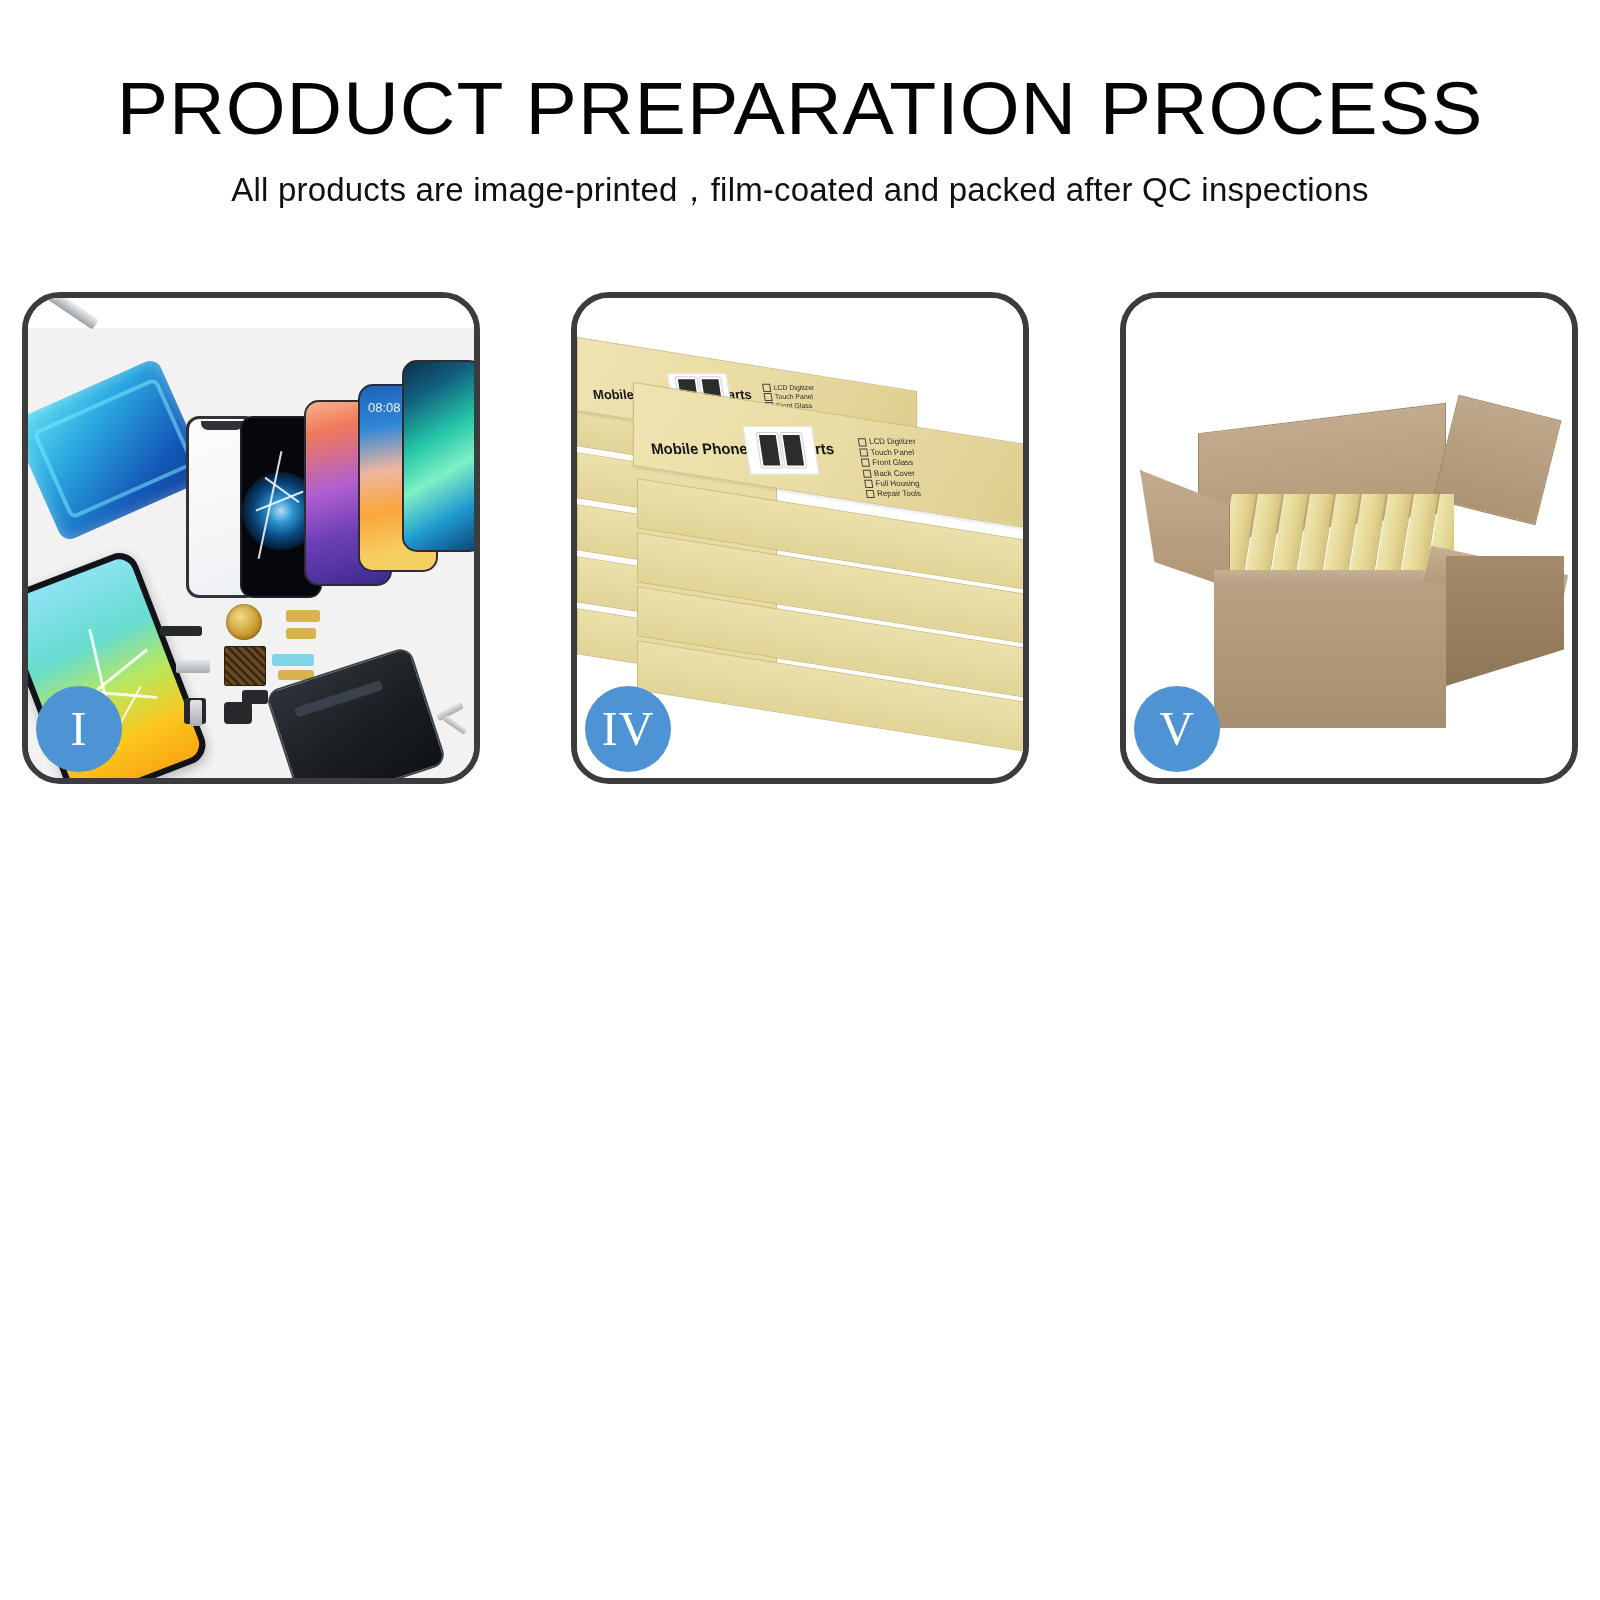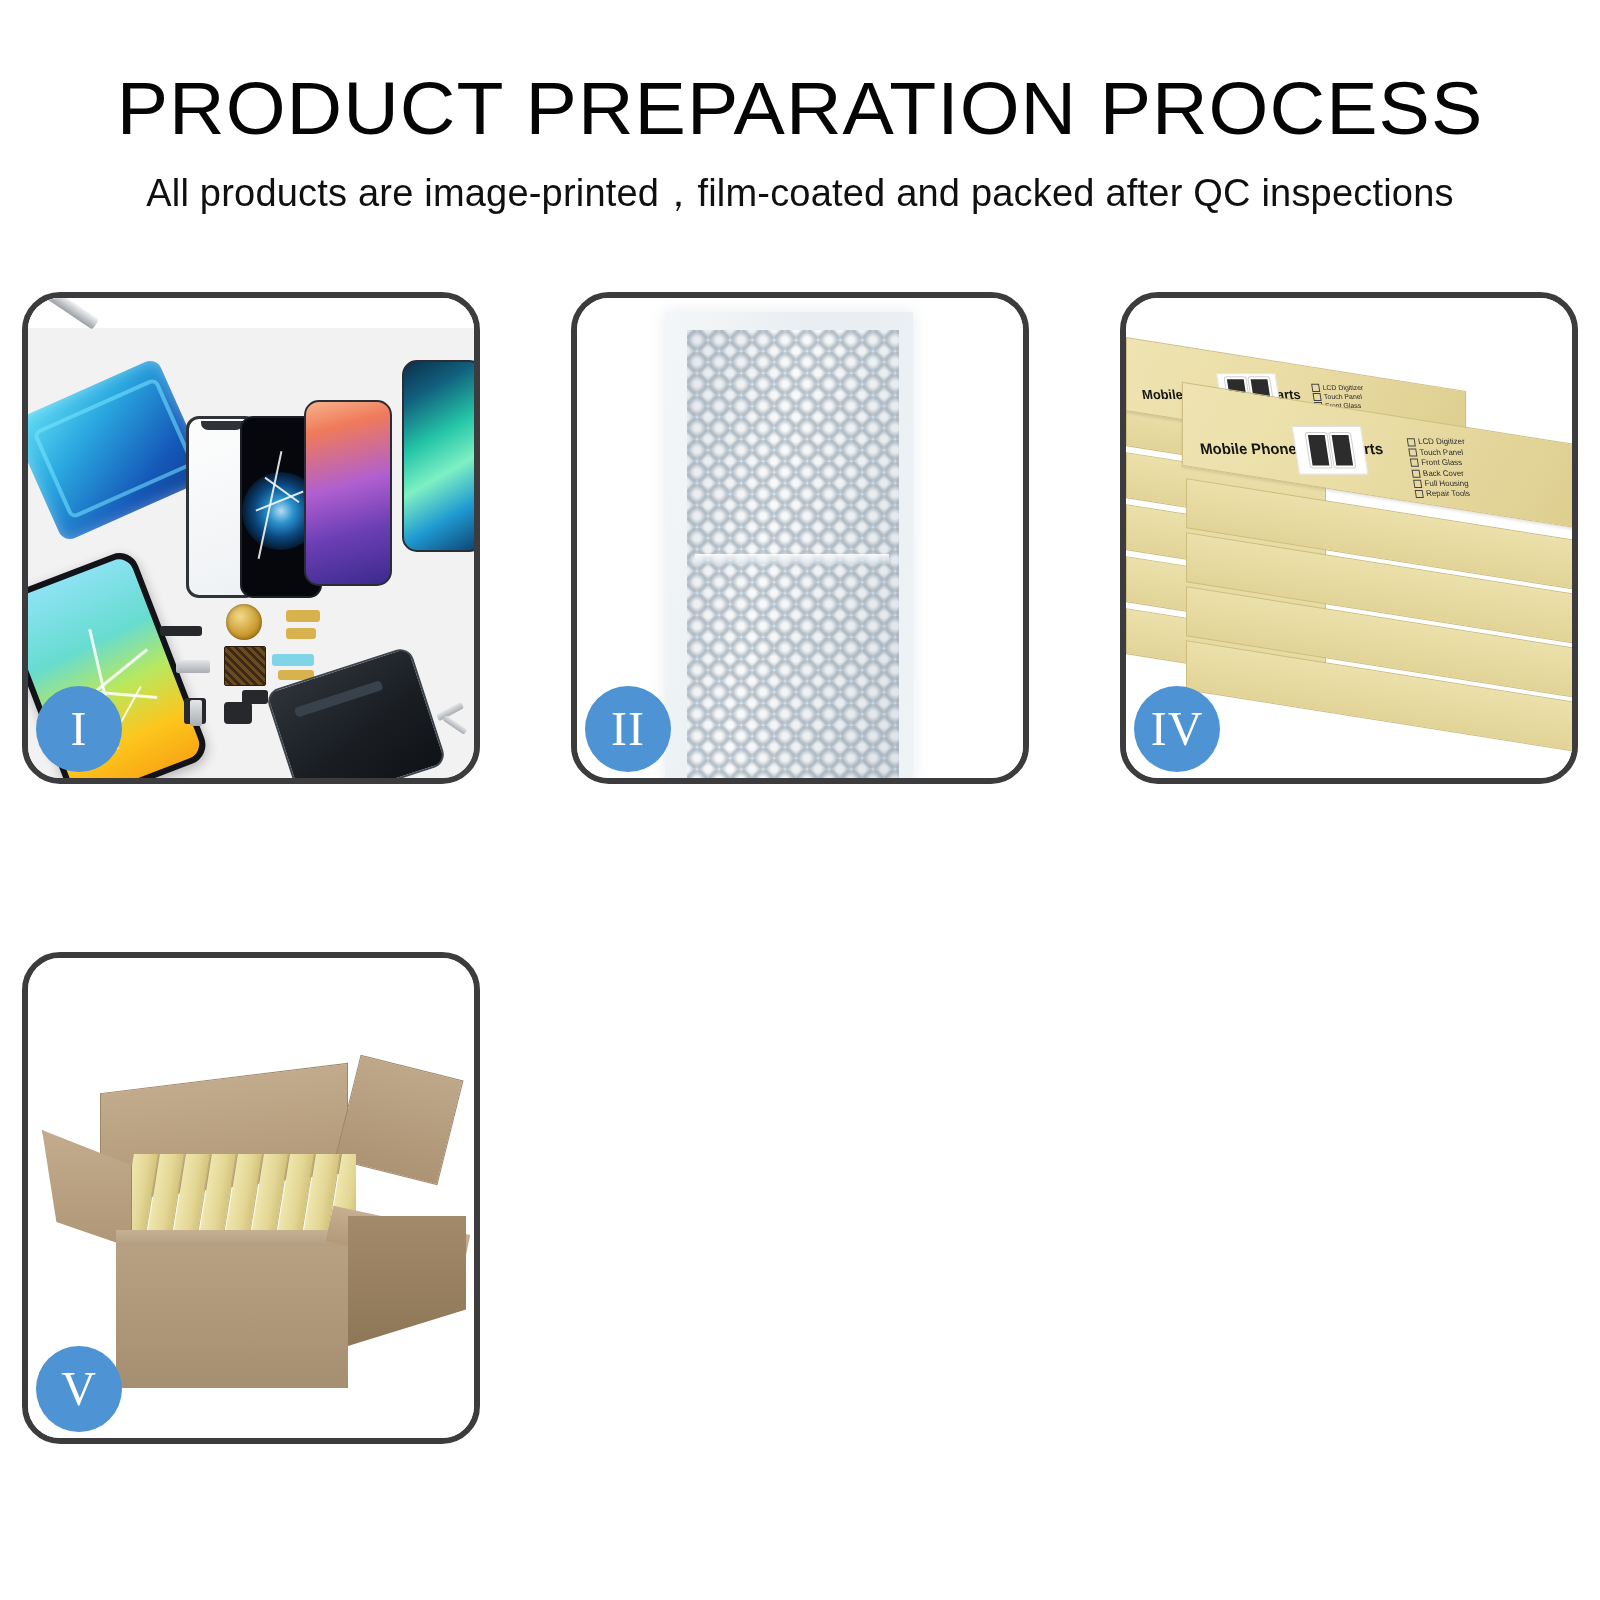--- a/index.html
+++ b/index.html
@@ -28,21 +28,21 @@
     font-size: 74px;
     font-weight: 400;
     letter-spacing: 1px;
     color: #050505;
     line-height: 1.0;
     transform: scaleX(1.04);
     white-space: nowrap;
   }
   .subtitle {
     margin-top: 22px;
-    font-size: 38px;
+    font-size: 33px;
     font-weight: 400;
     color: #101010;
     letter-spacing: 0.2px;
     white-space: nowrap;
   }
 
   
   .grid {
     position: absolute;
     top: 292px;
@@ -402,20 +402,23 @@
       <div class="ph p1-blue"></div>
 
       <div class="ph p1-glass"></div>
       <div class="ph p1-frontglass">
         <div class="swirl"></div>
         <div class="crack2" style="left:34%;top:18%;width:2px;height:62%;transform:rotate(12deg);"></div>
         <div class="crack2" style="left:16%;top:46%;width:66%;height:2px;transform:rotate(-22deg);"></div>
         <div class="crack2" style="left:24%;top:40%;width:54%;height:2px;transform:rotate(36deg);"></div>
       </div>
       <div class="ph p1-purple"></div>
+      <div class="ph p1-huawei">
+        <div class="clk">08:08</div>
+      </div>
       <div class="ph p1-teal"></div>
 
       <div class="ph p1-brokenphone">
         <div class="scr">
           <div class="crack" style="left:46%;top:26%;width:3px;height:58%;transform:rotate(8deg);"></div>
           <div class="crack" style="left:12%;top:52%;width:78%;height:3px;transform:rotate(-18deg);"></div>
           <div class="crack" style="left:20%;top:58%;width:66%;height:3px;transform:rotate(26deg);"></div>
           <div class="crack" style="left:30%;top:70%;width:50%;height:2px;transform:rotate(-40deg);"></div>
         </div>
       </div>
@@ -435,31 +438,20 @@
       <div class="cmp dark" style="left:196px;top:404px;width:28px;height:22px;border-radius:4px;"></div>
 
       <div class="ph p1-housing"></div>
       <div class="p1-tool"></div>
       <div class="cmp silver" style="left:408px;top:410px;width:28px;height:7px;transform:rotate(-28deg);"></div>
       <div class="cmp silver" style="left:414px;top:424px;width:26px;height:6px;transform:rotate(34deg);"></div>
     </div>
     <div class="badge">I</div>
   </div>
 
-  <div class="panel">
-    <div class="panel-inner">
-      <div class="p2-wrap"></div>
-      <div class="p2-pouch">
-        <div class="p2-bubbles"></div>
-        <div class="p2-shade"></div>
-        <div class="p2-seam"></div>
-      </div>
-    </div>
-    <div class="badge">II</div>
-  </div>
 
 
   <div class="panel">
     <div class="panel-inner">
       <div class="p4"></div>
 
       <div class="gbox" style="left:0px;top:118px;width:198px;height:44px;transform:skewY(9deg);"></div>
       <div class="gbox" style="left:0px;top:170px;width:198px;height:44px;transform:skewY(9deg);"></div>
       <div class="gbox" style="left:0px;top:222px;width:198px;height:44px;transform:skewY(9deg);"></div>
       <div class="gbox" style="left:0px;top:274px;width:198px;height:44px;transform:skewY(9deg);"></div>

